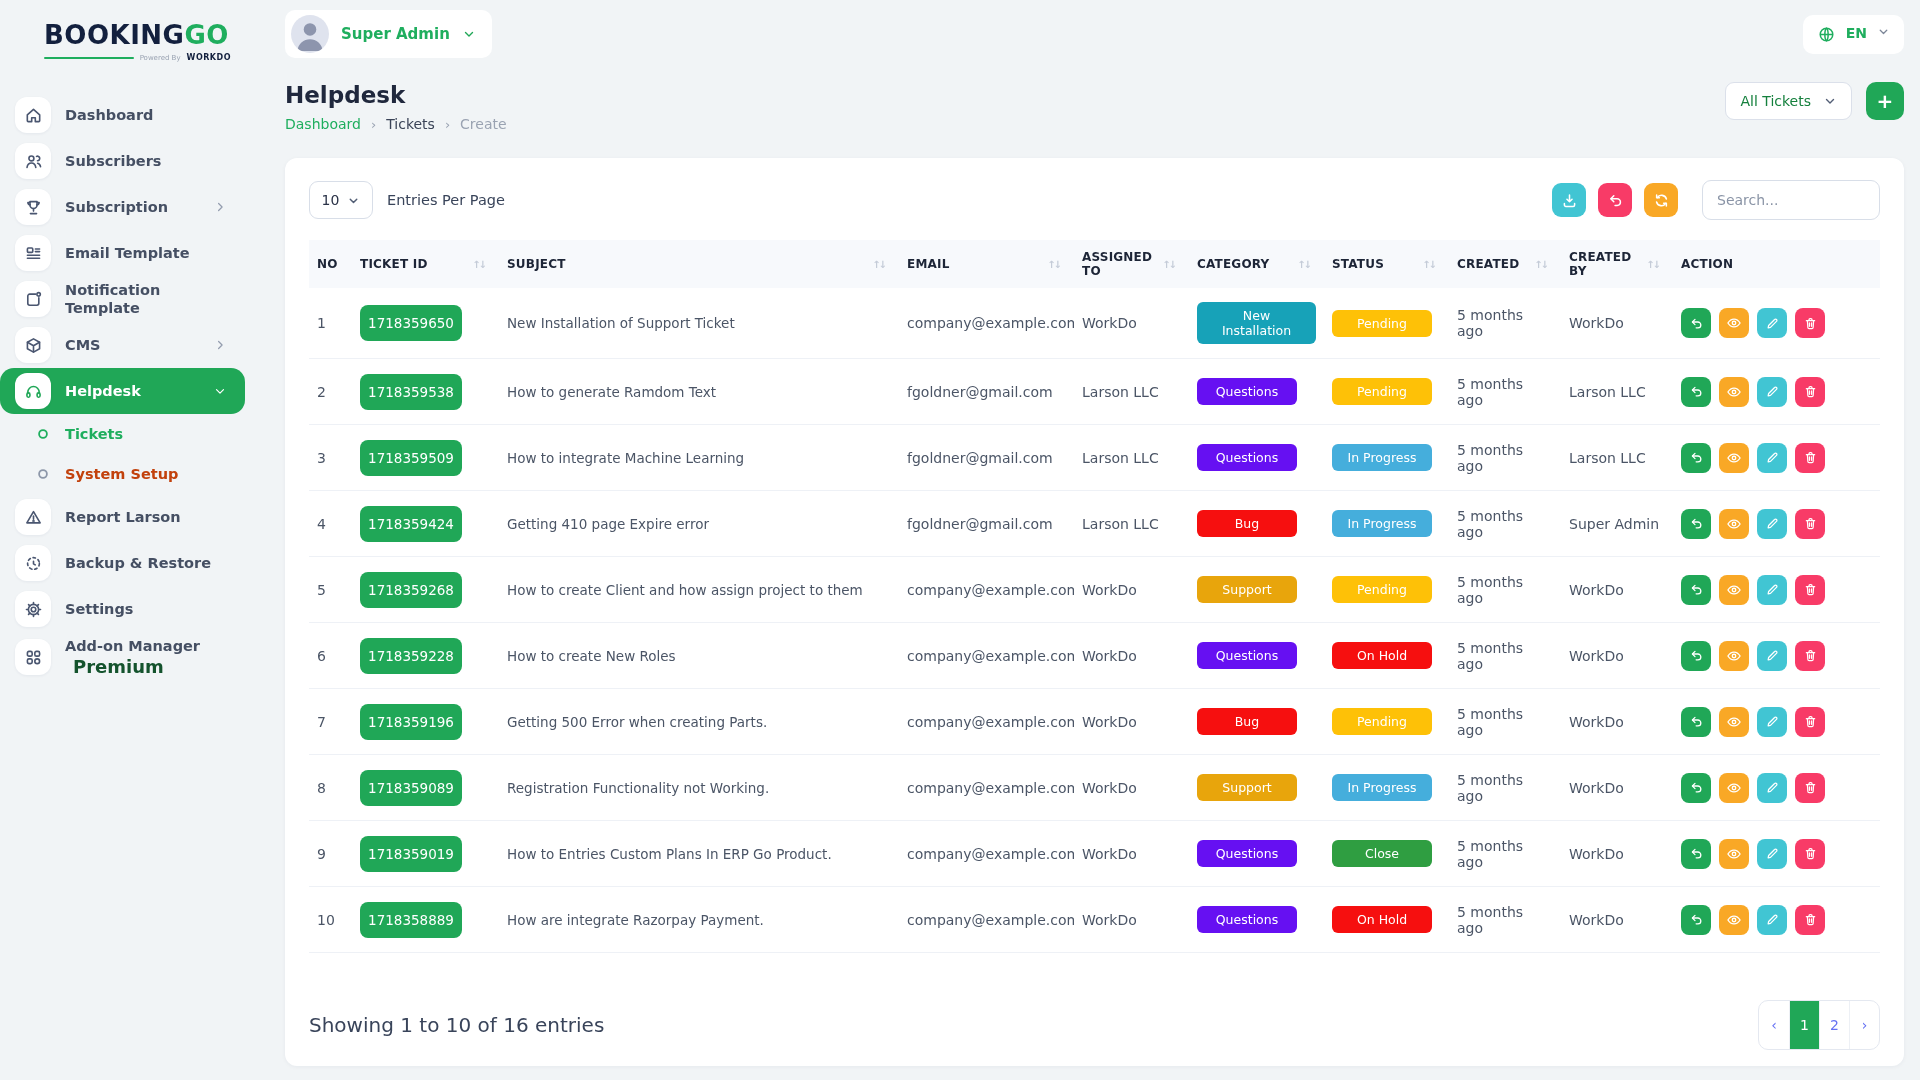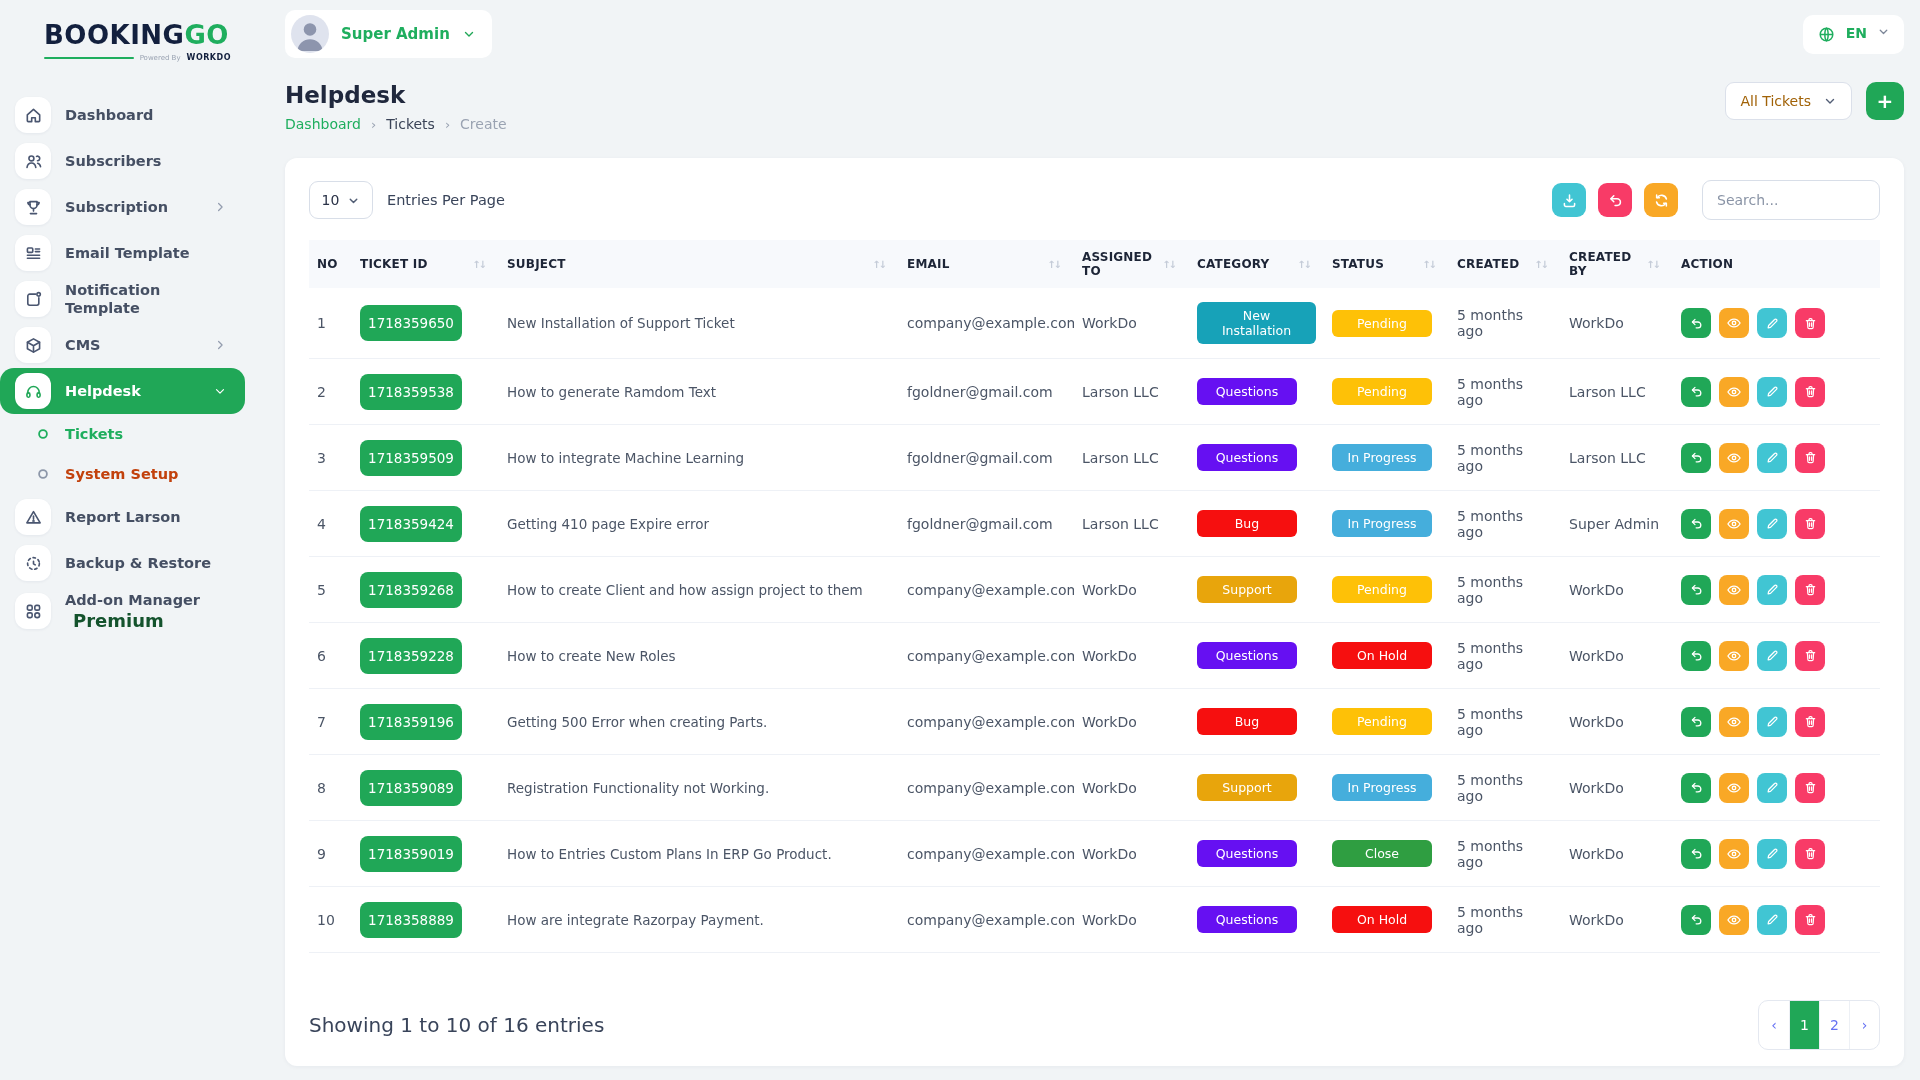--- a/index.html
+++ b/index.html
@@ -58,21 +58,21 @@
   .title-row { display:flex; justify-content:space-between; align-items:flex-start; margin-top:24px; }
   .page-title { font-size:23px; font-weight:700; color:#20283d; }
   .breadcrumb { margin-top:8px; font-size:14px; display:flex; gap:10px; align-items:center; }
   .bc-link { color:#1fae5e; cursor:pointer; }
   .bc-sep { color:#9aa3b2; font-size:13px; }
   .bc-current { color:#3a4357; }
   .bc-muted { color:#9aa3b2; }
   .title-actions { display:flex; gap:14px; align-items:center; }
   .filter-select {
     background:#fff; border:1px solid #dbe0ea; border-radius:9px; height:38px;
-    display:flex; align-items:center; gap:12px; padding:0 14px; font-size:14px; color:#a16207; cursor:pointer;
+    display:flex; align-items:center; gap:12px; padding:0 14px; font-size:14px; color:#15803d; cursor:pointer;
   }
   .filter-select .sel-chev { color:#525e75; }
   .add-btn {
     width:38px; height:38px; border-radius:10px; background:#20a757; color:#fff;
     display:flex; align-items:center; justify-content:center; font-size:20px; font-weight:600; cursor:pointer;
   }
 
   
   .card { background:#fff; border-radius:12px; margin-top:26px; flex:1; display:flex; flex-direction:column; min-height:0;
           box-shadow:0 1px 4px rgba(25,39,77,.05); }
@@ -271,20 +271,34 @@
        </div>
       <div class="menu-item">
          <span class="icon-tile ic">
           <svg width="19" height="19" viewBox="0 0 20 20" fill="none" stroke="currentColor" stroke-width="1.7" stroke-linecap="round" stroke-linejoin="round">
             <circle cx="10" cy="10" r="6.2" stroke-dasharray="2.6 3"></circle>
             <path d="M10 7.6v2.7l1.8 1.2"></path>
           </svg>
         </span>
          <span class="menu-text">
            <span class="menu-label">Backup &amp; Restore</span>
+
+         </span>
+
+       </div>
+      <div class="menu-item">
+         <span class="icon-tile ic">
+          <svg width="19" height="19" viewBox="0 0 20 20" fill="none" stroke="currentColor" stroke-width="1.7" stroke-linecap="round" stroke-linejoin="round">
+            <circle cx="10" cy="10" r="2.4"></circle>
+            <circle cx="10" cy="10" r="5.4"></circle>
+            <path d="M10 2.6v2M10 15.4v2M2.6 10h2M15.4 10h2M4.8 4.8l1.4 1.4M13.8 13.8l1.4 1.4M15.2 4.8l-1.4 1.4M6.2 13.8l-1.4 1.4"></path>
+          </svg>
+        </span>
+         <span class="menu-text">
+           <span class="menu-label">Settings</span>
 
          </span>
 
        </div>
       <div class="menu-item">
          <span class="icon-tile ic">
           <svg width="19" height="19" viewBox="0 0 20 20" fill="none" stroke="currentColor" stroke-width="1.7" stroke-linecap="round" stroke-linejoin="round">
             <rect x="3.6" y="3.6" width="5" height="5" rx="1.6"></rect>
             <rect x="11.4" y="3.6" width="5" height="5" rx="1.6"></rect>
             <rect x="3.6" y="11.4" width="5" height="5" rx="1.6"></rect>

